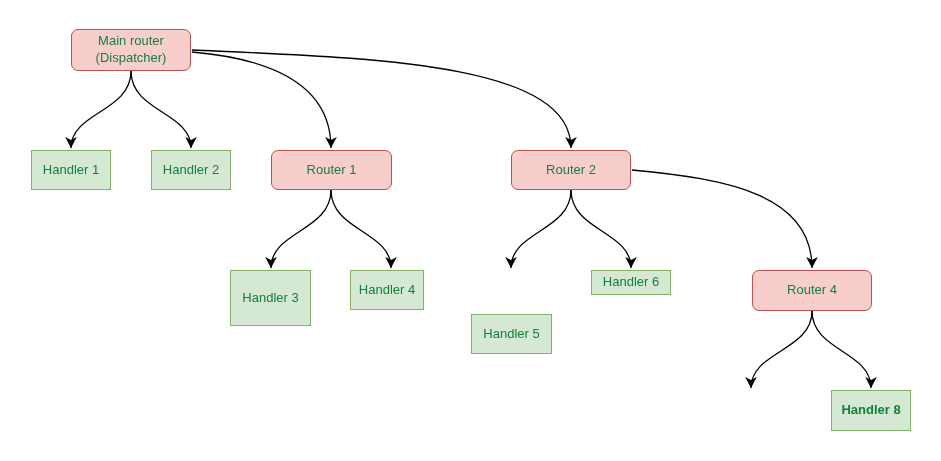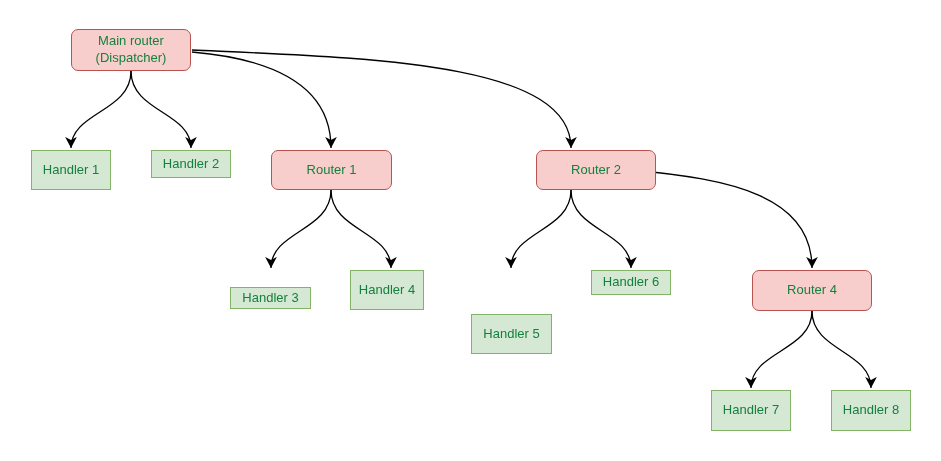--- a/index.html
+++ b/index.html
@@ -78,33 +78,32 @@
     <path class="edge" d="M 632 170 C 731 179 812 196 812 268" marker-end="url(#arrow)"></path>
     <path class="edge" d="M 812 311 C 812 351 751 351 751 388" marker-end="url(#arrow)"></path>
     <path class="edge" d="M 812 311 C 812 351 871 351 871 388" marker-end="url(#arrow)"></path>
   </svg>
 
   <div class="node router" style="left:71px; top:29px; width:120px; height:42px;">Main router
 (Dispatcher)</div>
 
   <div class="node handler" style="left:31px; top:150px; width:80px; height:40px;">Handler 1</div>
 
-  <div class="node handler" style="left:151px; top:150px; width:80px; height:28px;">Handler 2</div>
+  <div class="node handler" style="left:151px; top:150px; width:80px; height:40px;">Handler 2</div>
 
   <div class="node router" style="left:271px; top:150px; width:121px; height:40px;">Router 1</div>
 
-  <div class="node router" style="left:511px; top:150px; width:120px; height:40px;margin-left:25px;">Router 2</div>
+  <div class="node router" style="left:511px; top:150px; width:120px; height:40px;">Router 2</div>
 
-  <div class="node handler" style="left:230px; top:287px; width:81px; height:22px;">Handler 3</div>
+  <div class="node handler" style="left:230px; top:270px; width:81px; height:56px;">Handler 3</div>
 
   <div class="node handler" style="left:350px; top:270px; width:74px; height:40px;">Handler 4</div>
 
   <div class="node handler" style="left:471px; top:270px; width:81px; height:40px;margin-top:44px;">Handler 5</div>
 
   <div class="node handler" style="left:591px; top:270px; width:80px; height:25px;">Handler 6</div>
 
   <div class="node router" style="left:752px; top:270px; width:120px; height:41px;">Router 4</div>
 
-  <div class="node handler" style="left:711px; top:390px; width:80px; height:41px;">Handler 7</div>
 
-  <div class="node handler" style="left:831px; top:390px; width:80px; height:41px;">Handler 8</div>
+  <div class="node handler" style="left:831px; top:390px; width:80px; height:41px;font-weight:bold;">Handler 8</div>
 
 </div>
 
 </body></html>

